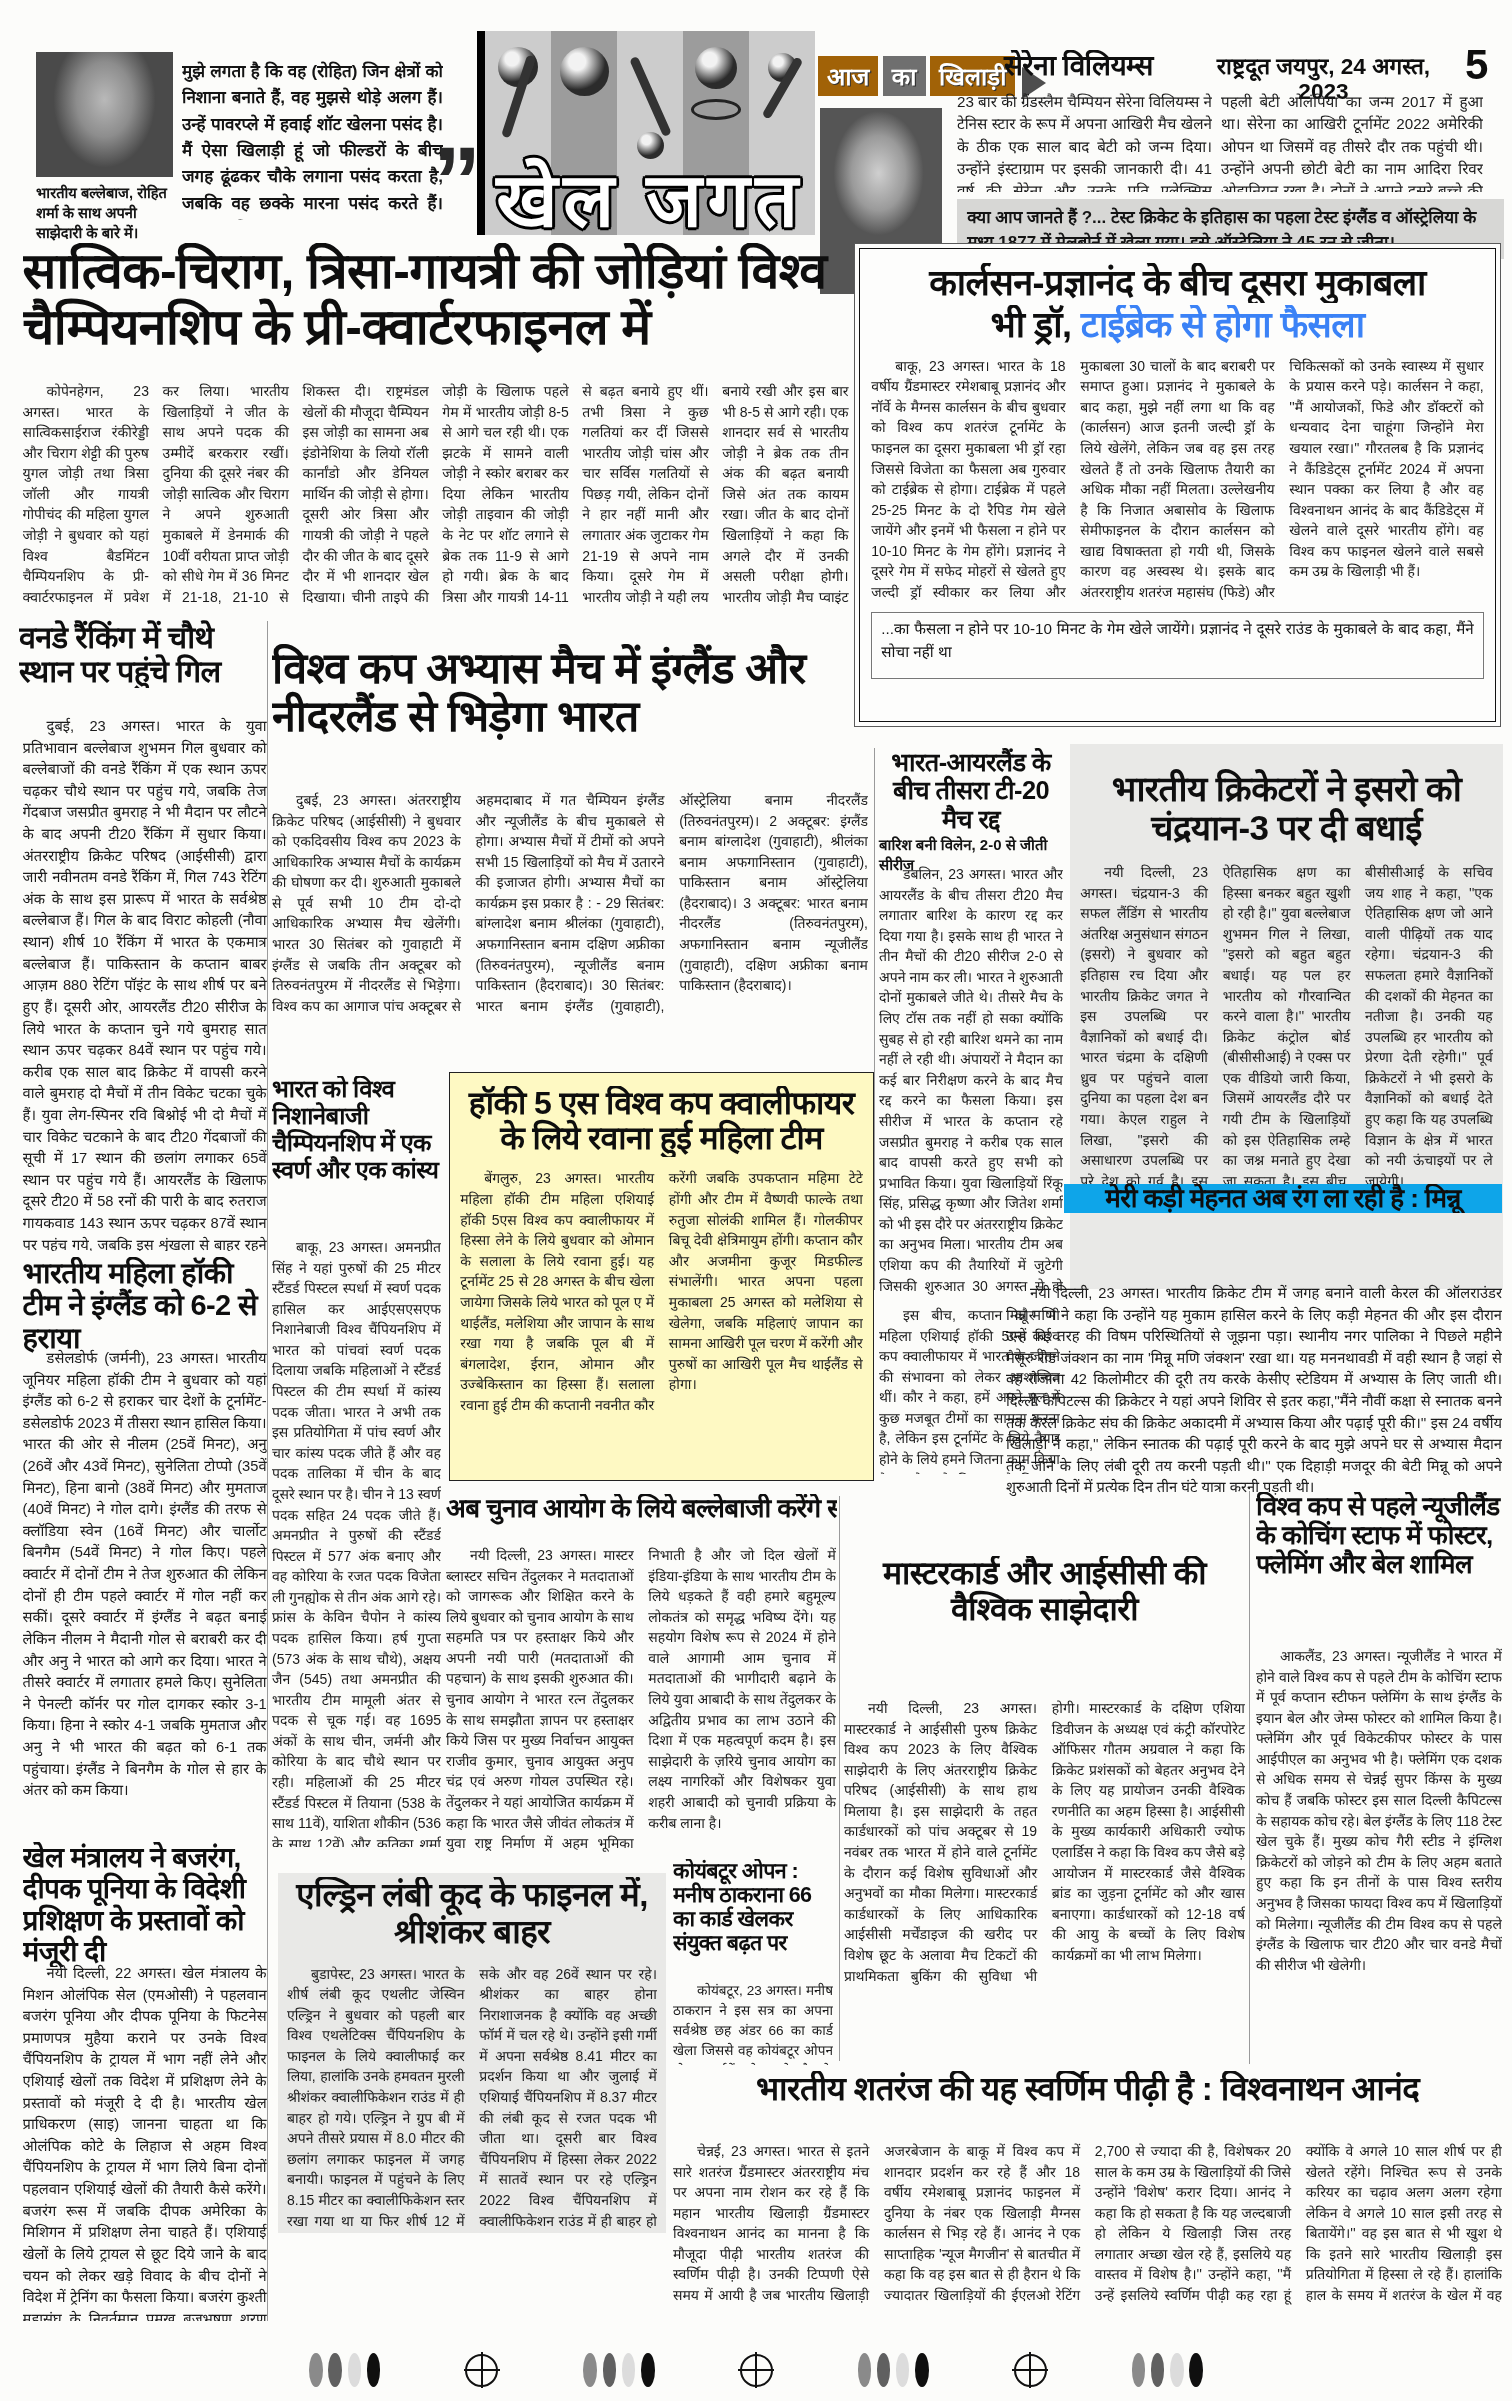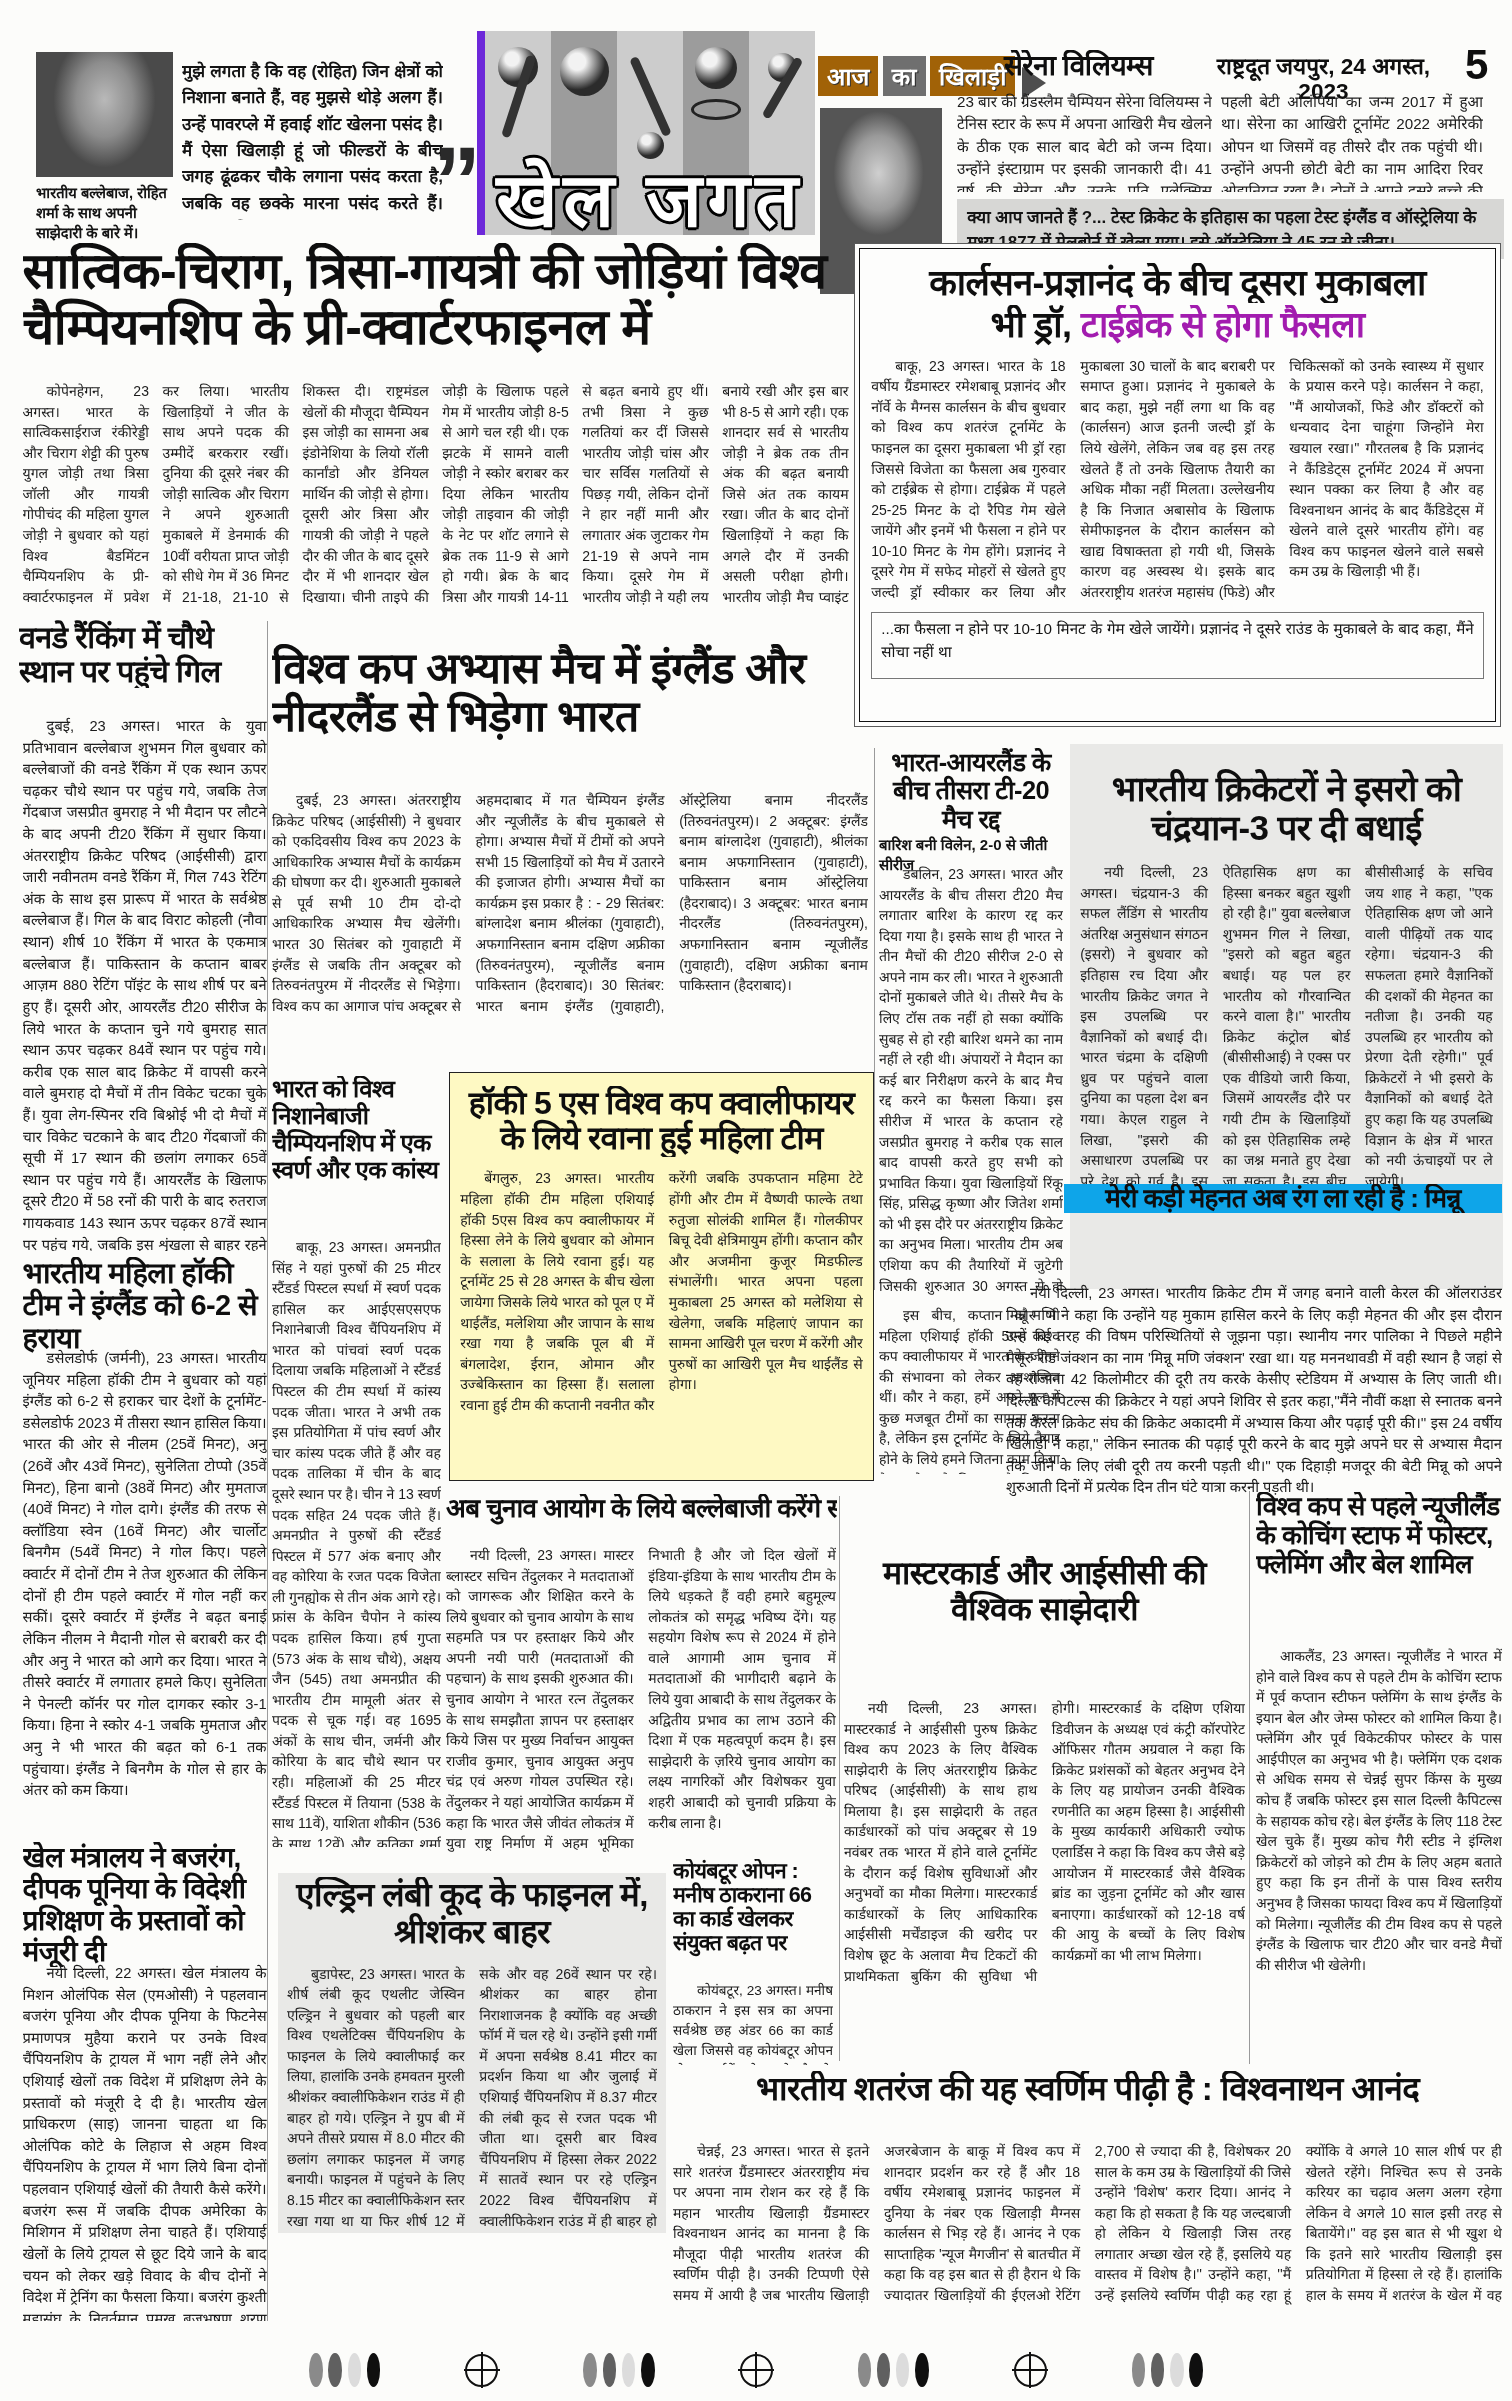--- a/index.html
+++ b/index.html
@@ -22,21 +22,21 @@
   
   .photo{background:
      radial-gradient(51px 68px at 50% 38%, #b9b9b9 0%, #8d8d8d 55%, #4a4a4a 100%),
      linear-gradient(#666,#222);}
   .photo2{background:
      radial-gradient(45px 62px at 48% 35%, #cfcfcf 0%, #9a9a9a 60%, #555 100%),
      linear-gradient(#9a9a9a,#3a3a3a);}
   .quote{font-size:17px; font-weight:bold; line-height:1.55; text-align:justify;}
   .quote-mark{font-size:96px; color:#2a2a2a; font-weight:bold; line-height:1;}
   .caption{font-size:14.7px; font-weight:bold; line-height:1.35;}
-  .masthead{background:#4d7c0f; overflow:hidden; border-left:8px solid #6d28d9;}
+  .masthead{background:#4d7c0f; overflow:hidden; border-left:8px solid #000000;}
   .tiles{display:flex; height:100%;}
   .tile{flex:1; display:flex; align-items:flex-start; justify-content:center; padding-top:16px; position:relative;}
   .tile:nth-child(odd){background:#cccccc;}
   .tile:nth-child(even){background:#9c9c9c;}
   .ball{width:40px;height:40px;border-radius:50%;background:radial-gradient(circle at 35% 30%, #f2f2f2 0 18%, #2b2b2b 60%);}
   .stick{width:9px;height:85px;background:#333;border-radius:4.5px;position:absolute;top:22.6px;transform:rotate(18deg);}
   .hoop{width:44px;height:14.7px;border:3.4px solid #222;border-radius:50%;position:absolute;top:68px;}
   .masthead-title{
     position:absolute; left:0; right:0; bottom:-3.4px; text-align:center;
     font-size:75px; font-weight:bold; color:#ffffff; letter-spacing:5.6px;
@@ -112,21 +112,21 @@
   <div class="abs bodytxt" style="left:957px; top:91px; width:255px; height:101px; text-indent:0; font-size:15.2px;">23 बार की ग्रैंडस्लैम चैम्पियन सेरेना विलियम्स ने टेनिस स्टार के रूप में अपना आखिरी मैच खेलने के ठीक एक साल बाद बेटी को जन्म दिया। उन्होंने इंस्टाग्राम पर इसकी जानकारी दी। 41 वर्ष की सेरेना और उनके पति एलेक्सिस ओहानियन की यह दूसरी संतान है। उनकी</div>
   <div class="abs bodytxt" style="left:1221px; top:91px; width:262px; height:101px; text-indent:0; font-size:15.2px;">पहली बेटी ओलंपिया का जन्म 2017 में हुआ था। सेरेना का आखिरी टूर्नामेंट 2022 अमेरिकी ओपन था जिसमें वह तीसरे दौर तक पहुंची थी। उन्होंने अपनी छोटी बेटी का नाम आदिरा रिवर ओहानियन रखा है। दोनों ने अपने दूसरे बच्चे की खूबसूरत फोटो सोशल मीडिया पर शेयर की।</div>
   <div class="abs dyk" style="left:957px; top:199px; width:527px; height:49px; overflow:hidden;">क्या आप जानते हैं ?...  टेस्ट क्रिकेट के इतिहास का पहला टेस्ट इंग्लैंड व ऑस्ट्रेलिया के मध्य 1877 में मेलबोर्न में खेला गया। इसे ऑस्ट्रेलिया ने 45 रन से जीता।</div>
 
   <h1 class="abs hl" style="left:22.6px; top:243px; width:826px; height:131px; font-size:50px;">सात्विक-चिराग, त्रिसा-गायत्री की जोड़ियां विश्व चैम्पियनशिप के प्री-क्वार्टरफाइनल में</h1>
   <div class="abs bodytxt cols-6" style="left:22.6px; top:381px; width:826px; height:235px; font-size:14px;">कोपेनहेगन, 23 अगस्त। भारत के सात्विकसाईराज रंकीरेड्डी और चिराग शेट्टी की पुरुष युगल जोड़ी तथा त्रिसा जॉली और गायत्री गोपीचंद की महिला युगल जोड़ी ने बुधवार को यहां विश्व बैडमिंटन चैम्पियनशिप के प्री-क्वार्टरफाइनल में प्रवेश कर लिया। भारतीय खिलाड़ियों ने जीत के साथ अपने पदक की उम्मीदें बरकरार रखीं। दुनिया की दूसरे नंबर की जोड़ी सात्विक और चिराग ने अपने शुरुआती मुकाबले में डेनमार्क की 10वीं वरीयता प्राप्त जोड़ी को सीधे गेम में 36 मिनट में 21-18, 21-10 से शिकस्त दी। राष्ट्रमंडल खेलों की मौजूदा चैम्पियन इस जोड़ी का सामना अब इंडोनेशिया के लियो रॉली कार्नांडो और डेनियल मार्थिन की जोड़ी से होगा। दूसरी ओर त्रिसा और गायत्री की जोड़ी ने पहले दौर की जीत के बाद दूसरे दौर में भी शानदार खेल दिखाया। चीनी ताइपे की जोड़ी के खिलाफ पहले गेम में भारतीय जोड़ी 8-5 से आगे चल रही थी। एक झटके में सामने वाली जोड़ी ने स्कोर बराबर कर दिया लेकिन भारतीय जोड़ी ताइवान की जोड़ी के नेट पर शॉट लगाने से ब्रेक तक 11-9 से आगे हो गयी। ब्रेक के बाद त्रिसा और गायत्री 14-11 से बढ़त बनाये हुए थीं। तभी त्रिसा ने कुछ गलतियां कर दीं जिससे भारतीय जोड़ी चांस और चार सर्विस गलतियों से पिछड़ गयी, लेकिन दोनों ने हार नहीं मानी और लगातार अंक जुटाकर गेम 21-19 से अपने नाम किया। दूसरे गेम में भारतीय जोड़ी ने यही लय बनाये रखी और इस बार भी 8-5 से आगे रही। एक शानदार सर्व से भारतीय जोड़ी ने ब्रेक तक तीन अंक की बढ़त बनायी जिसे अंत तक कायम रखा। जीत के बाद दोनों खिलाड़ियों ने कहा कि अगले दौर में उनकी असली परीक्षा होगी। भारतीय जोड़ी मैच प्वाइंट से आगे थी और फिर प्रतिद्वंद्वी की गलती पर मैच जीत लिया।</div>
 
   <div class="abs frame-outer" style="left:854px; top:243px; width:647px; height:484px; box-sizing:border-box;">
     <div class="frame-inner">
       <h2 class="hl center" style="font-size:36px; margin:3.4px 0 0;">कार्लसन-प्रज्ञानंद के बीच दूसरा मुकाबला</h2>
-      <h2 class="hl center" style="font-size:36px; margin:2.3px 0 10.2px;"><span>भी ड्रॉ, </span><span style="color:#a21caf;">टाईब्रेक से होगा फैसला</span></h2>
+      <h2 class="hl center" style="font-size:36px; margin:2.3px 0 10.2px;"><span>भी ड्रॉ, </span><span style="color:#3b82f6;">टाईब्रेक से होगा फैसला</span></h2>
       <div class="bodytxt cols-3" style="height:247px; font-size:14px;">बाकू, 23 अगस्त। भारत के 18 वर्षीय ग्रैंडमास्टर रमेशबाबू प्रज्ञानंद और नॉर्वे के मैग्नस कार्लसन के बीच बुधवार को विश्व कप शतरंज टूर्नामेंट के फाइनल का दूसरा मुकाबला भी ड्रॉ रहा जिससे विजेता का फैसला अब गुरुवार को टाईब्रेक से होगा। टाईब्रेक में पहले 25-25 मिनट के दो रैपिड गेम खेले जायेंगे और इनमें भी फैसला न होने पर 10-10 मिनट के गेम होंगे। प्रज्ञानंद ने दूसरे गेम में सफेद मोहरों से खेलते हुए जल्दी ड्रॉ स्वीकार कर लिया और मुकाबला 30 चालों के बाद बराबरी पर समाप्त हुआ। प्रज्ञानंद ने मुकाबले के बाद कहा, मुझे नहीं लगा था कि वह (कार्लसन) आज इतनी जल्दी ड्रॉ के लिये खेलेंगे, लेकिन जब वह इस तरह खेलते हैं तो उनके खिलाफ तैयारी का अधिक मौका नहीं मिलता। उल्लेखनीय है कि निजात अबासोव के खिलाफ सेमीफाइनल के दौरान कार्लसन को खाद्य विषाक्तता हो गयी थी, जिसके कारण वह अस्वस्थ थे। इसके बाद अंतरराष्ट्रीय शतरंज महासंघ (फिडे) और चिकित्सकों को उनके स्वास्थ्य में सुधार के प्रयास करने पड़े। कार्लसन ने कहा, ''मैं आयोजकों, फिडे और डॉक्टरों को धन्यवाद देना चाहूंगा जिन्होंने मेरा खयाल रखा।'' गौरतलब है कि प्रज्ञानंद ने कैंडिडेट्स टूर्नामेंट 2024 में अपना स्थान पक्का कर लिया है और वह विश्वनाथन आनंद के बाद कैंडिडेट्स में खेलने वाले दूसरे भारतीय होंगे। वह विश्व कप फाइनल खेलने वाले सबसे कम उम्र के खिलाड़ी भी हैं।</div>
       <div class="note" style="margin-top:9px; height:54px; overflow:hidden;">...का फैसला न होने पर 10-10 मिनट के गेम खेले जायेंगे।  प्रज्ञानंद ने दूसरे राउंड के मुकाबले के बाद कहा, मैंने सोचा नहीं था</div>
     </div>
   </div>
 
   <div class="abs vrule" style="left:267px; top:621px; height:1700px;"></div>
 
   <h2 class="abs hl" style="left:19px; top:620px; width:244px; font-size:30.5px; font-weight:600;">वनडे रैंकिंग में चौथे स्थान पर पहुंचे गिल</h2>
   <div class="abs bodytxt" style="left:22.6px; top:716px; width:244px; height:535px;">दुबई, 23 अगस्त। भारत के युवा प्रतिभावान बल्लेबाज शुभमन गिल बुधवार को बल्लेबाजों की वनडे रैंकिंग में एक स्थान ऊपर चढ़कर चौथे स्थान पर पहुंच गये, जबकि तेज गेंदबाज जसप्रीत बुमराह ने भी मैदान पर लौटने के बाद अपनी टी20 रैंकिंग में सुधार किया। अंतरराष्ट्रीय क्रिकेट परिषद (आईसीसी) द्वारा जारी नवीनतम वनडे रैंकिंग में, गिल 743 रेटिंग अंक के साथ इस प्रारूप में भारत के सर्वश्रेष्ठ बल्लेबाज हैं। गिल के बाद विराट कोहली (नौवा स्थान) शीर्ष 10 रैंकिंग में भारत के एकमात्र बल्लेबाज हैं। पाकिस्तान के कप्तान बाबर आज़म 880 रेटिंग पॉइंट के साथ शीर्ष पर बने हुए हैं। दूसरी ओर, आयरलैंड टी20 सीरीज के लिये भारत के कप्तान चुने गये बुमराह सात स्थान ऊपर चढ़कर 84वें स्थान पर पहुंच गये। करीब एक साल बाद क्रिकेट में वापसी करने वाले बुमराह दो मैचों में तीन विकेट चटका चुके हैं। युवा लेग-स्पिनर रवि बिश्नोई भी दो मैचों में चार विकेट चटकाने के बाद टी20 गेंदबाजों की सूची में 17 स्थान की छलांग लगाकर 65वें स्थान पर पहुंच गये हैं। आयरलैंड के खिलाफ दूसरे टी20 में 58 रनों की पारी के बाद रुतराज गायकवाड 143 स्थान ऊपर चढ़कर 87वें स्थान पर पहुंच गये, जबकि इस शृंखला से बाहर रहने के बावजूद सूर्यकुमार यादव बल्लेबाजों की टी20 रैंकिंग में शीर्ष स्थान पर बने हुए हैं। टेस्ट रैंकिंग में रविचंद्रन अश्विन दुनिया के नंबर एक गेंदबाज जबकि रवींद्र जडेजा दुनिया के सर्वश्रेष्ठ ऑलराउंडर बने हुए हैं।</div>
 

